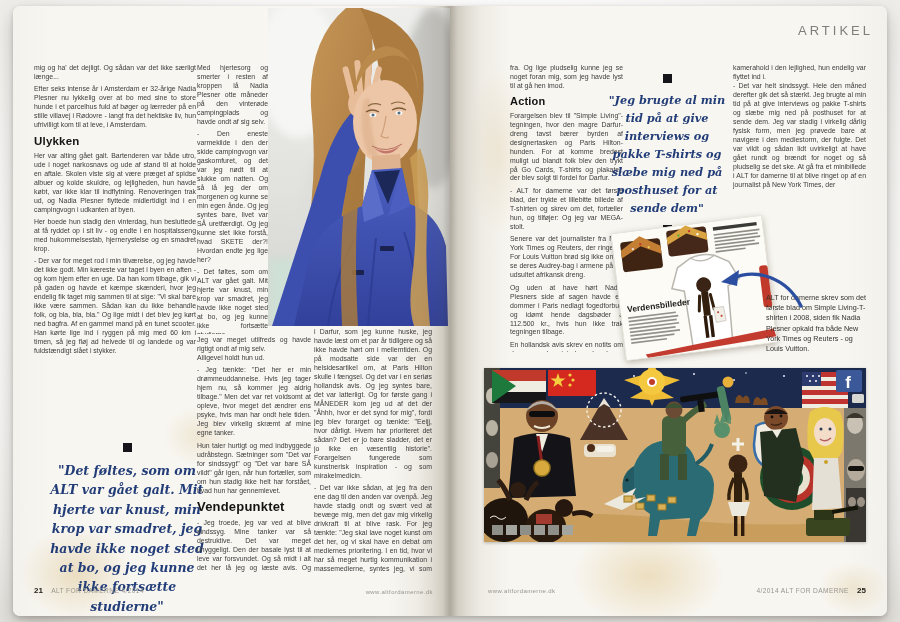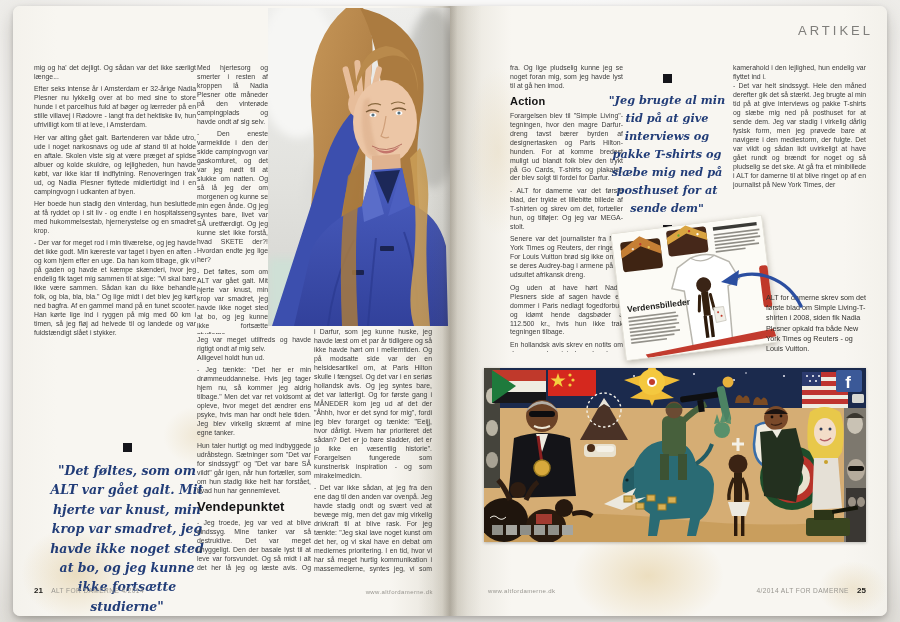--- a/index.html
+++ b/index.html
@@ -61,20 +61,21 @@
 
   <div class="stain" style="left:8px;top:520px;width:110px;height:95px;background:radial-gradient(ellipse, rgba(222,200,152,.55), rgba(222,200,152,0) 70%);"></div>
   <div class="stain" style="left:150px;top:400px;width:70px;height:60px;background:radial-gradient(ellipse, rgba(226,208,168,.40), rgba(226,208,168,0) 70%);"></div>
   <div class="stain" style="left:560px;top:520px;width:150px;height:100px;background:radial-gradient(ellipse, rgba(228,206,158,.60), rgba(228,206,158,0) 72%);"></div>
   <div class="stain" style="left:455px;top:60px;width:60px;height:170px;background:radial-gradient(ellipse, rgba(224,206,168,.35), rgba(224,206,168,0) 70%);"></div>
   <div class="stain" style="left:805px;top:555px;width:70px;height:55px;background:radial-gradient(ellipse, rgba(224,204,160,.40), rgba(224,204,160,0) 70%);"></div>
 
   <div class="content col" style="left:21px;top:58px;width:162px;height:372px;">
     <p>mig og ha' det dejligt. Og sådan var det ikke særligt længe...</p>
     <p>Efter seks intense år i Amsterdam er 32-årige Nadia Plesner nu lykkelig over at bo med sine to store hunde i et parcelhus fuld af bøger og lærreder på en stille villavej i Rødovre - langt fra det hektiske liv, hun ufrivilligt kom til at leve, i Amsterdam.</p>
+    <div class="h">Ulykken</div>
     <p>Her var alting gået galt. Bartenderen var både utro, ude i noget narkosnavs og ude af stand til at holde en aftale. Skolen viste sig at være præget af spidse albuer og kolde skuldre, og lejligheden, hun havde købt, var ikke klar til indflytning. Renoveringen trak ud, og Nadia Plesner flyttede midlertidigt ind i en campingvogn i udkanten af byen.</p>
     <p>Her boede hun stadig den vinterdag, hun besluttede at få ryddet op i sit liv - og endte i en hospitalsseng med hukommelsestab, hjernerystelse og en smadret krop.</p>
     <p>- Der var for meget rod i min tilværelse, og jeg havde det ikke godt. Min kæreste var taget i byen en aften - og kom hjem efter en uge. Da han kom tilbage, gik vi på gaden og havde et kæmpe skænderi, hvor jeg endelig fik taget mig sammen til at sige: "Vi skal bare ikke være sammen. Sådan kan du ikke behandle folk, og bla, bla, bla." Og lige midt i det blev jeg kørt ned bagfra. Af en gammel mand på en tunet scooter. Han kørte lige ind i ryggen på mig med 60 km i timen, så jeg fløj ad helvede til og landede og var fuldstændigt slået i stykker.</p>
   </div>
 
   <div class="content" style="left:30px;top:437px;width:168px;">
     <div class="sq"></div>
     <div class="pullquote" style="font-size:12.5px;line-height:1.55;margin:9px 0 9px 0;">"Det føltes, som om ALT var gået galt. Mit hjerte var knust, min krop var smadret, jeg havde ikke noget sted at bo, og jeg kunne ikke fortsætte studierne"</div>
 
   </div>

